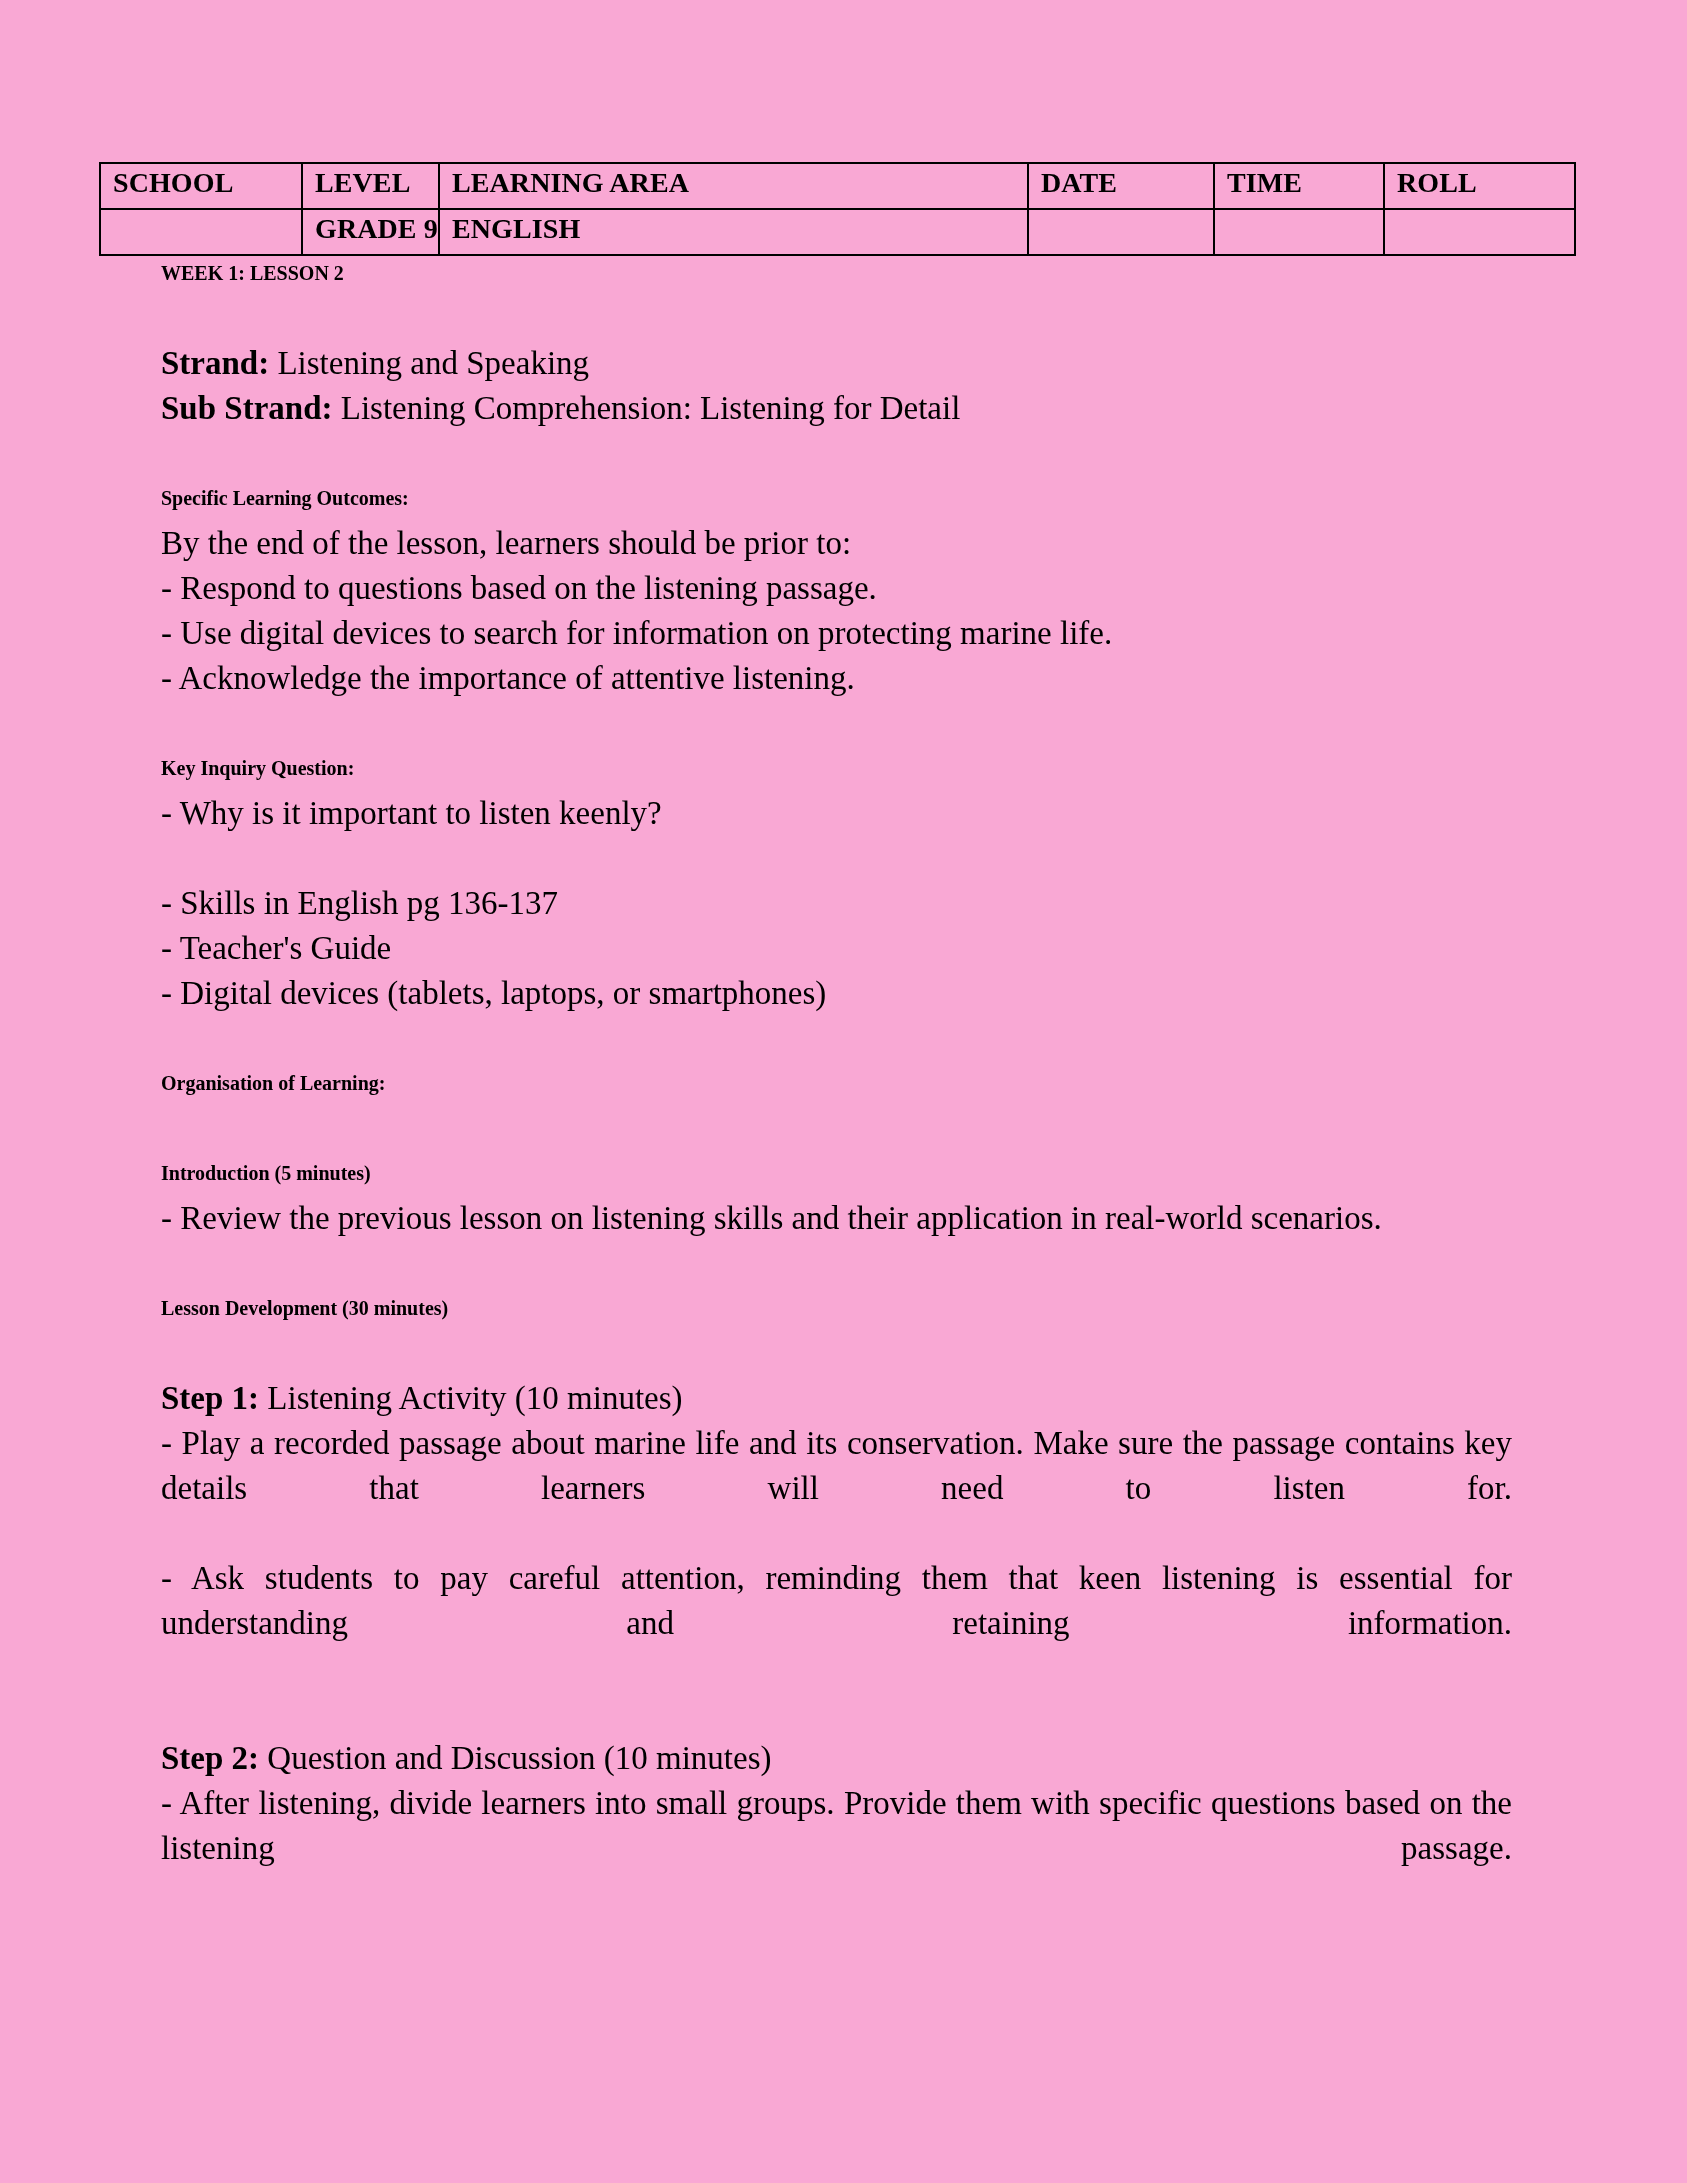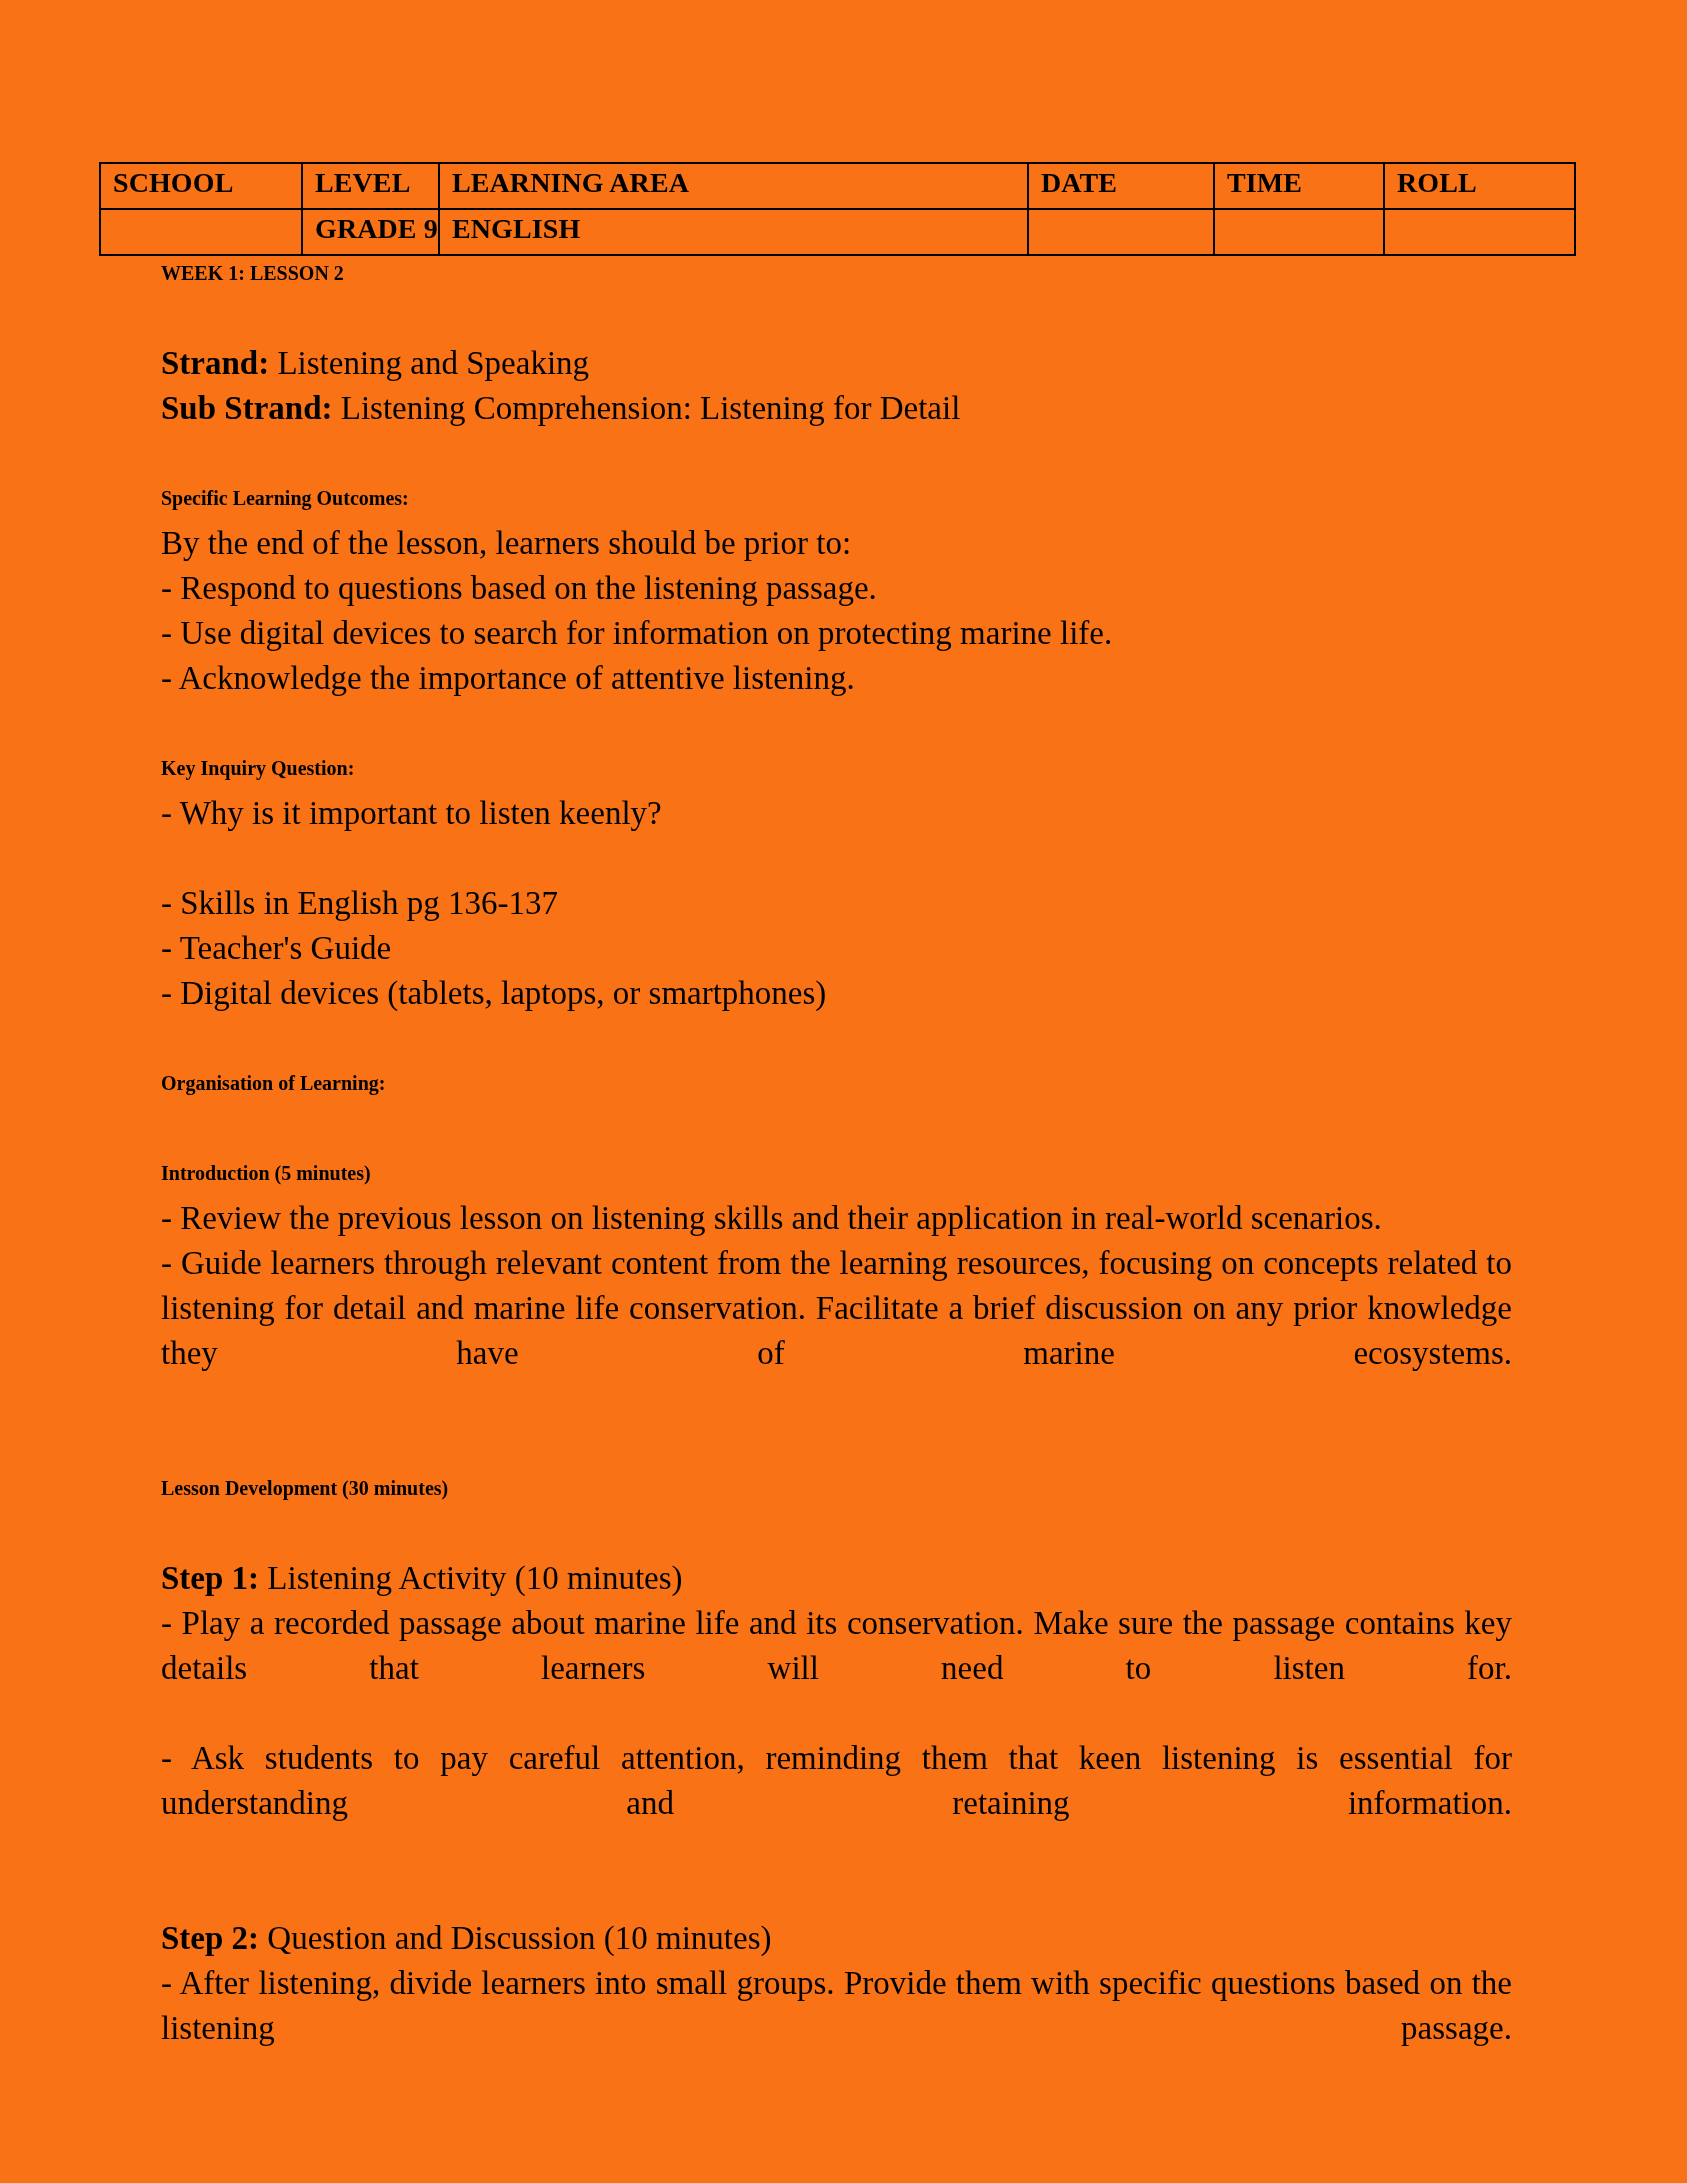--- a/index.html
+++ b/index.html
@@ -11,21 +11,21 @@
     width: 1687px;
     height: 2183px;
     font-family: "Liberation Serif", "DejaVu Serif", serif;
     color: #000000;
     -webkit-font-smoothing: antialiased;
   }
   .page {
     position: relative;
     width: 1687px;
     height: 2183px;
-    background: #f97316;
+    background: #f9a8d4;
     box-sizing: border-box;
   }
 
   
   .header-table-wrap {
     position: absolute;
     left: 99px;
     top: 162px;
     width: 1474px;
   }
@@ -150,21 +150,20 @@
     <div class="line">- Digital devices (tablets, laptops, or smartphones)</div>
 
     <div class="gap-1"></div>
 
     <div class="heading">Organisation of Learning:</div>
 
     <div class="gap-1"></div>
 
     <div class="heading">Introduction (5 minutes)</div>
     <div class="line">- Review the previous lesson on listening skills and their application in real-world scenarios.</div>
-    <div class="line just">- Guide learners through relevant content from the learning resources, focusing on concepts related to listening for detail and marine life conservation. Facilitate a brief discussion on any prior knowledge they have of marine ecosystems.</div>
 
     <div class="gap-1"></div>
 
     <div class="heading">Lesson Development (30 minutes)</div>
 
     <div class="gap-1"></div>
 
     <div class="line"><span class="bold">Step 1:</span><span> Listening Activity (10 minutes)</span></div>
     <div class="line just">- Play a recorded passage about marine life and its conservation. Make sure the passage contains key details that learners will need to listen for.</div>
     <div class="line just">- Ask students to pay careful attention, reminding them that keen listening is essential for understanding and retaining information.</div>

